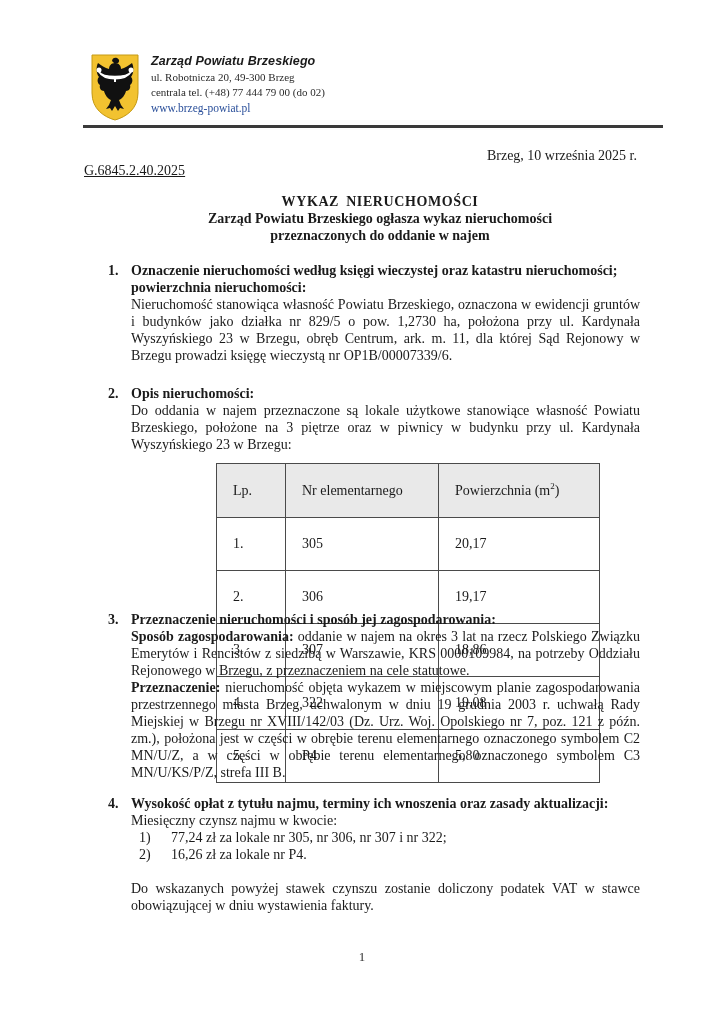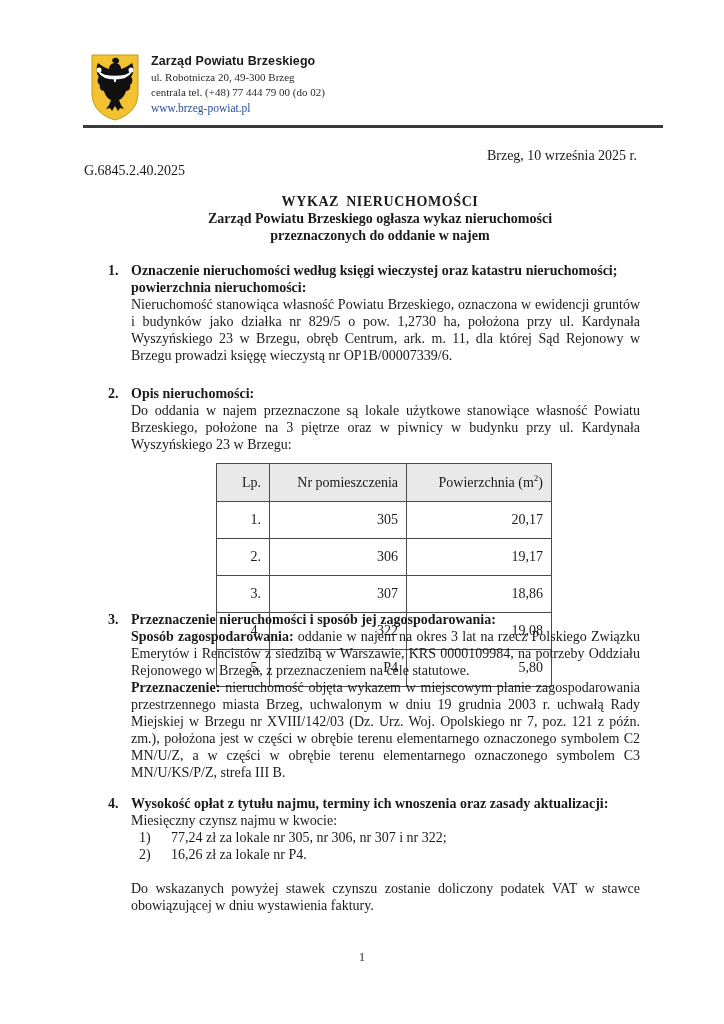--- a/index.html
+++ b/index.html
@@ -37,20 +37,21 @@
       position: absolute;
       left: 67px; top: 2px;
       line-height: 15.5px;
     }
     .lh-org {
       font-family: "Liberation Sans", "DejaVu Sans", sans-serif;
       font-weight: bold;
       font-size: 12.5px;
       color: #1a1a1a;
       letter-spacing: 0.1px;
+      font-style: italic;
     }
     .lh-line {
       font-size: 11px;
       color: #2a2a2a;
     }
     .lh-web {
       font-size: 11.5px;
       color: #2a4f9a;
     }
     .header-rule {
@@ -63,20 +64,21 @@
     
     .date-line {
       position: absolute;
       right: 87px; top: 148px;
       font-size: 14px;
     }
     .ref-number {
       position: absolute;
       left: 84px; top: 163px;
       font-size: 14px;
+      text-decoration: underline;
     }
 
     
     .title-block {
       position: absolute;
       left: 0; width: 724px;
       top: 193px;
       text-align: center;
       font-weight: bold;
       font-size: 14px;
@@ -125,23 +127,23 @@
       position: absolute;
       left: 216px; top: 463px;
       border-collapse: collapse;
       font-size: 14px;
       font-family: "Liberation Serif", "DejaVu Serif", serif;
       color: #1a1a1a;
     }
     .rooms-table th,
     .rooms-table td {
       border: 1px solid #4a4a4a;
-      text-align: right;
+      text-align: left;
       font-weight: normal;
-      padding: 8px;
+      padding: 16px;
       height: 20px;
       line-height: 20px;
     }
     .rooms-table th {
       background: #e9e9e9;
       height: 21px;
     }
     .col-lp { width: 36px; }
     .col-nr { width: 120px; }
     .col-pow { width: 128px; margin-left: 36px; }
@@ -229,21 +231,21 @@
     <div class="sec-body">
       <div class="sec-heading">Opis nieruchomości:</div>
       <div class="justify">Do oddania w najem przeznaczone są lokale użytkowe stanowiące własność Powiatu Brzeskiego, położone na 3 piętrze oraz w piwnicy w budynku przy ul. Kardynała Wyszyńskiego 23 w Brzegu:</div>
     </div>
   </div>
 
   <table class="rooms-table">
     <thead>
       <tr>
         <th class="col-lp">Lp.</th>
-        <th class="col-nr">Nr pomieszczenia</th>
+        <th class="col-nr">Nr elementarnego</th>
         <th class="col-pow"><span>Powierzchnia (m</span><sup>2</sup><span>)</span></th>
       </tr>
     </thead>
     <tbody>
       <tr>
         <td>1.</td>
         <td>305</td>
         <td>20,17</td>
       </tr>
       <tr>

